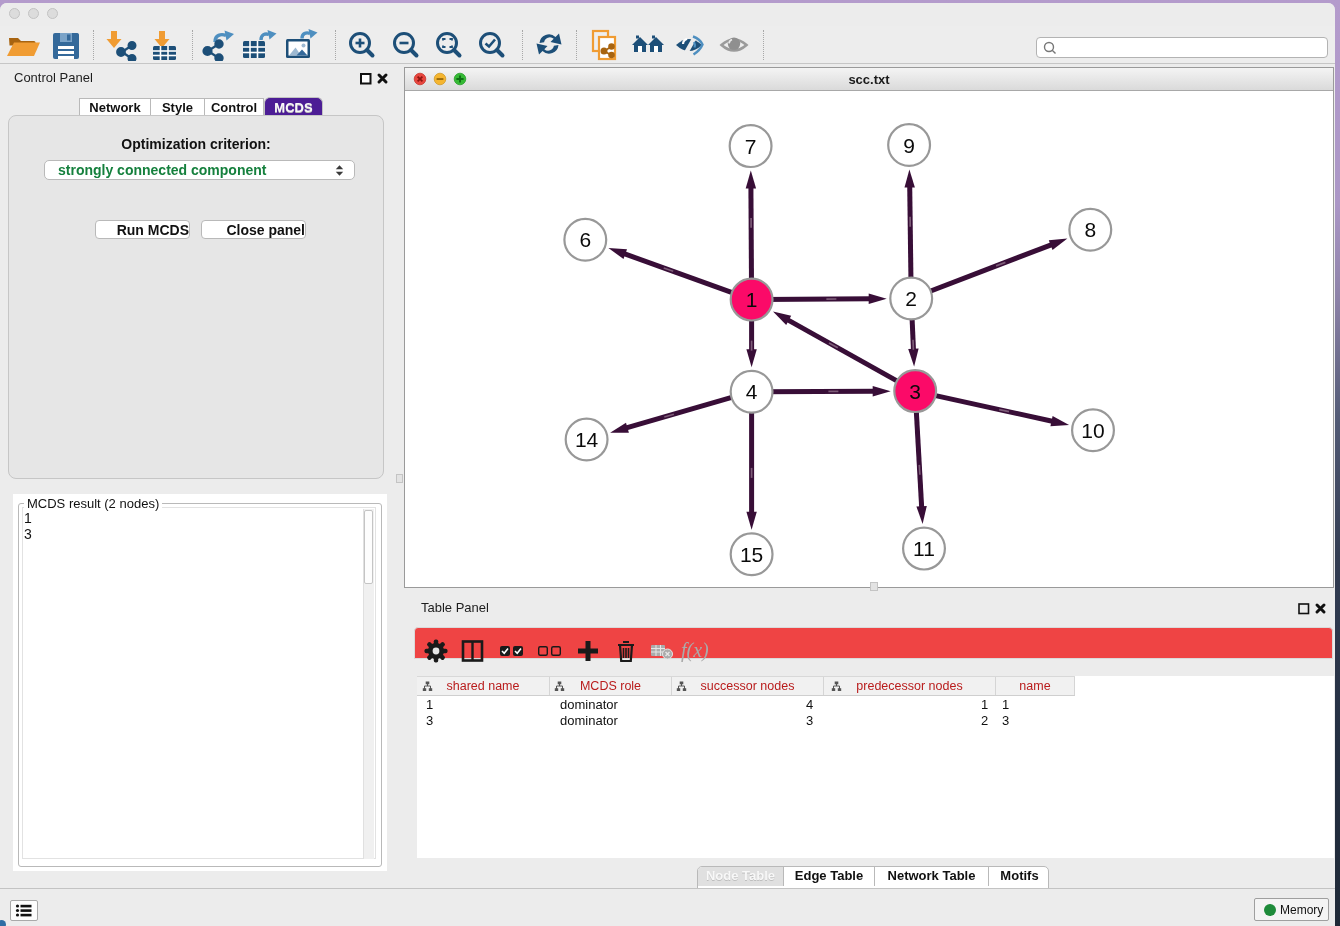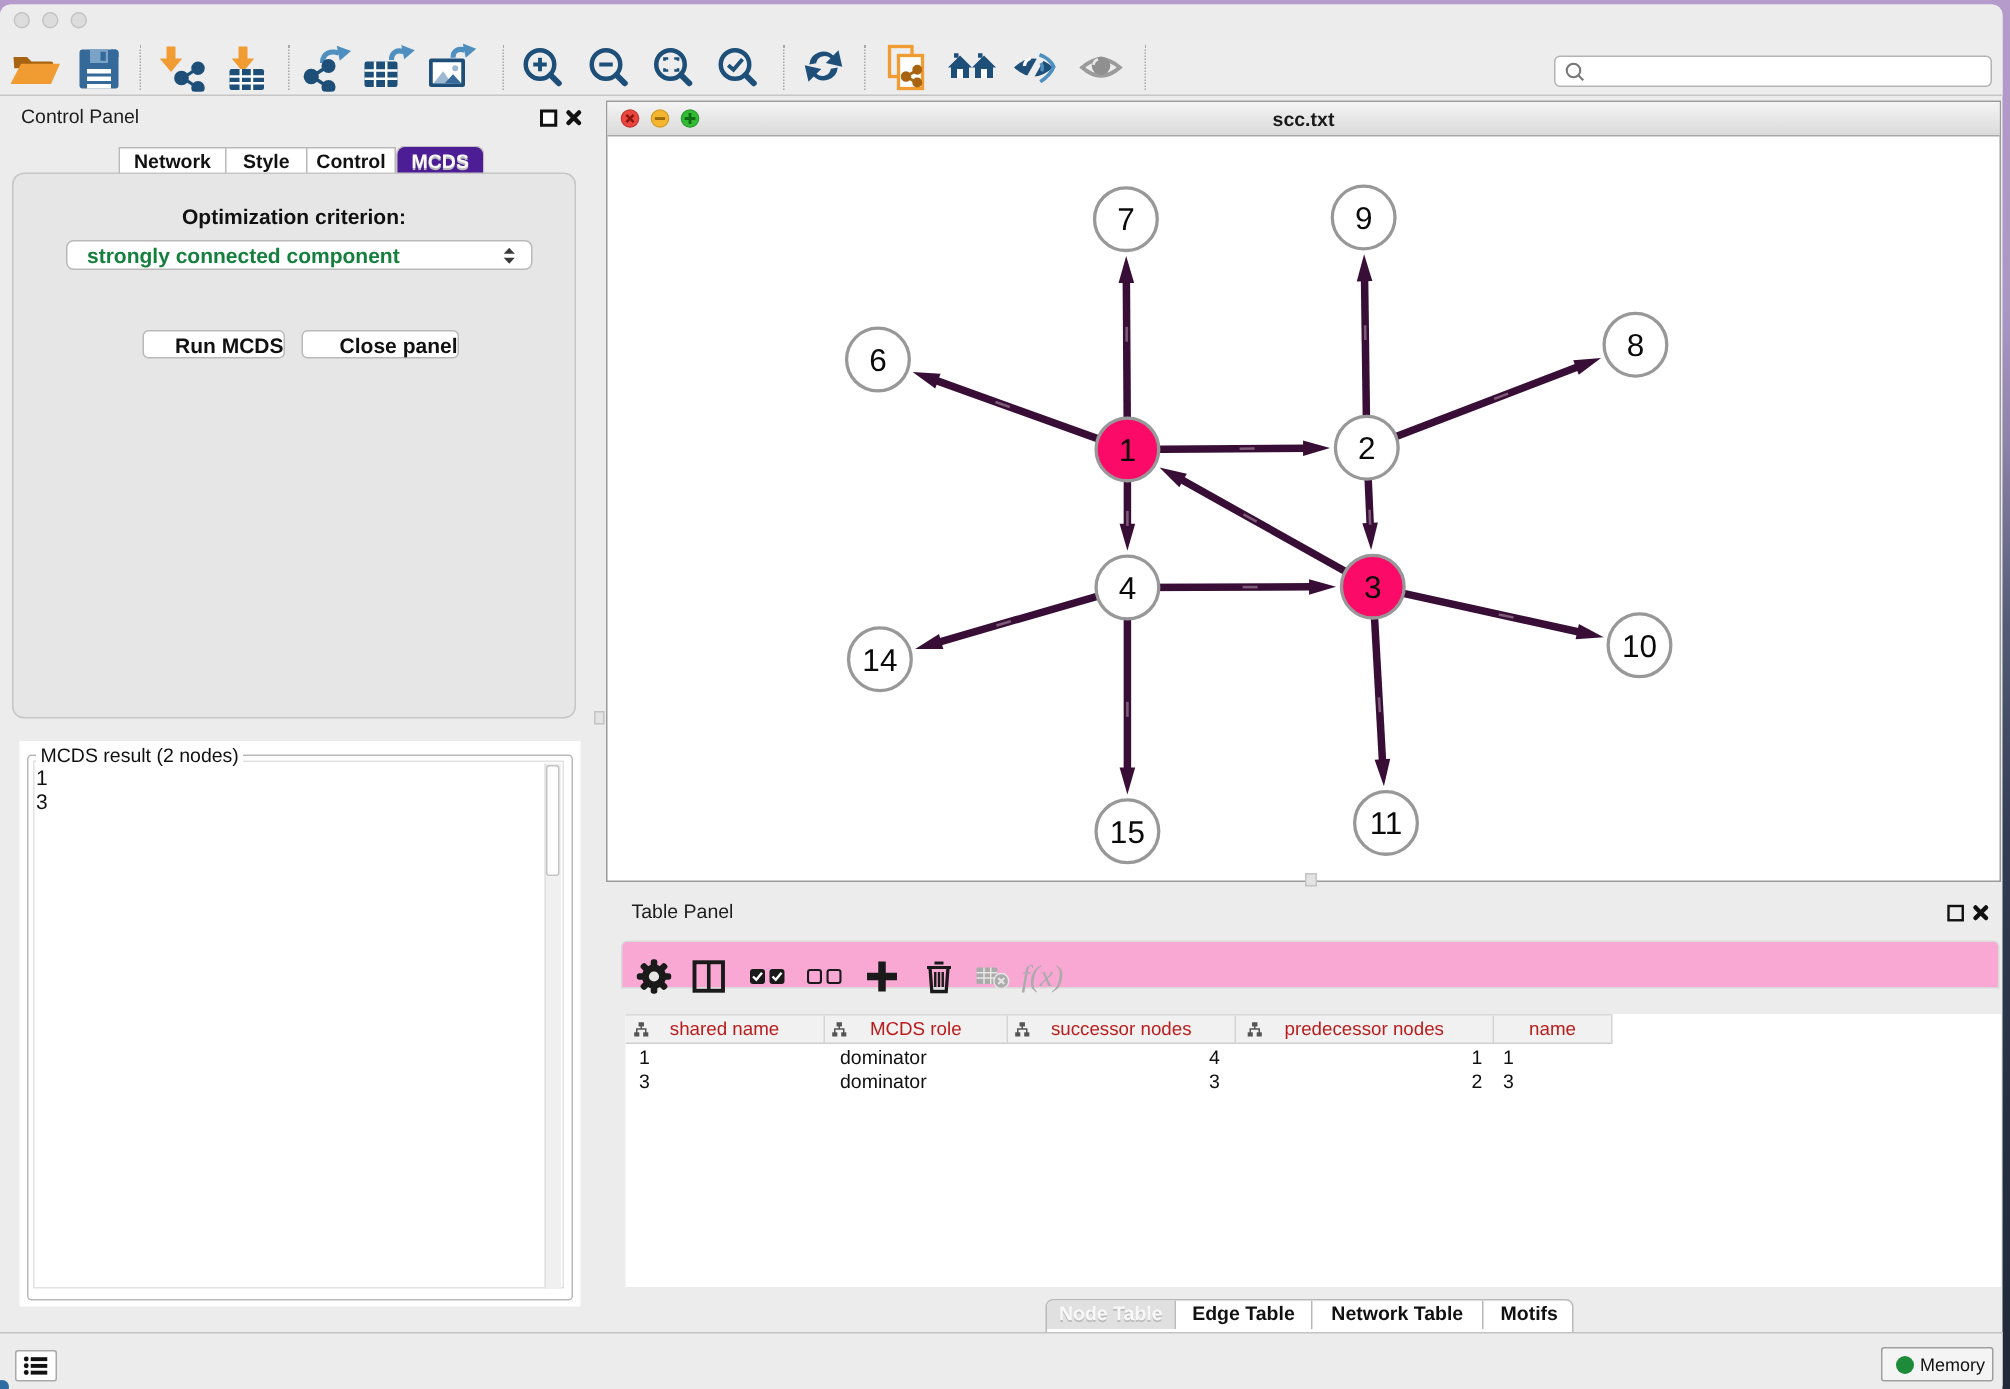--- a/index.html
+++ b/index.html
@@ -30,21 +30,21 @@
   #resultInner{position:absolute;left:9px;top:13px;width:354px;height:352px;background:#fff;border:1px solid #e2e2e2;font-size:14px;color:#111;line-height:16px;padding:2px 0 0 1px;box-sizing:border-box;}
   #vscroll{position:absolute;right:1px;top:1px;width:10px;height:350px;background:#f0f0f0;border-left:1px solid #e0e0e0;}
   #vthumb{position:absolute;left:0px;top:1px;width:9px;height:74px;background:#fdfdfd;border:1px solid #c4c4c4;box-sizing:border-box;border-radius:2px;}
   
   #netwin{position:absolute;left:404px;top:64px;width:930px;height:521px;background:#fff;border:1px solid #9a9a9a;box-sizing:border-box;}
   #nettitle{position:absolute;left:0;top:0;width:100%;height:22px;background:linear-gradient(180deg,#f4f4f4,#dadada);border-bottom:1px solid #a8a8a8;}
   #netname{position:absolute;top:4px;left:0;width:100%;text-align:center;font-size:13px;font-weight:bold;color:#1a1a1a;}
   #graph{position:absolute;left:0px;top:22px;}
   
   #tpHead{position:absolute;left:421px;top:597px;font-size:13px;color:#1d1d1d;}
-  #ttoolbar{position:absolute;left:414px;top:624px;width:919px;height:32px;background:#f9a8d4;border:1px solid #dadada;border-radius:4px 4px 0 0;box-sizing:border-box;}
+  #ttoolbar{position:absolute;left:414px;top:624px;width:919px;height:32px;background:#ef4444;border:1px solid #dadada;border-radius:4px 4px 0 0;box-sizing:border-box;}
   #thead{position:absolute;left:417px;top:673px;width:658px;height:18px;background:#f1f1f1;border-top:1px solid #d8d8d8;border-bottom:1px solid #cfcfcf;}
   .hcell{position:absolute;top:0;height:18px;border-right:1px solid #d5d5d5;font-size:12.5px;color:#b91c1c;text-align:center;line-height:18px;box-sizing:border-box;}
   #tablewhite{position:absolute;left:417px;top:673px;width:917px;height:182px;background:#fff;}
   .trow{position:absolute;font-size:13px;color:#111;height:16px;line-height:16px;}
   
   #statusbar{position:absolute;left:0;top:885px;width:1335px;height:35px;background:#ececec;border-top:1px solid #c3c3c3;}
   #listbtn{position:absolute;left:10px;top:11px;width:28px;height:21px;background:#fdfdfd;border:1px solid #a9a9a9;box-sizing:border-box;border-radius:2px;}
   #membtn{position:absolute;left:1254px;top:9px;width:75px;height:23px;background:#f4f4f4;border:1px solid #9f9f9f;box-sizing:border-box;border-radius:2px;font-size:12px;color:#111;}
 </style></head>
 <body>

